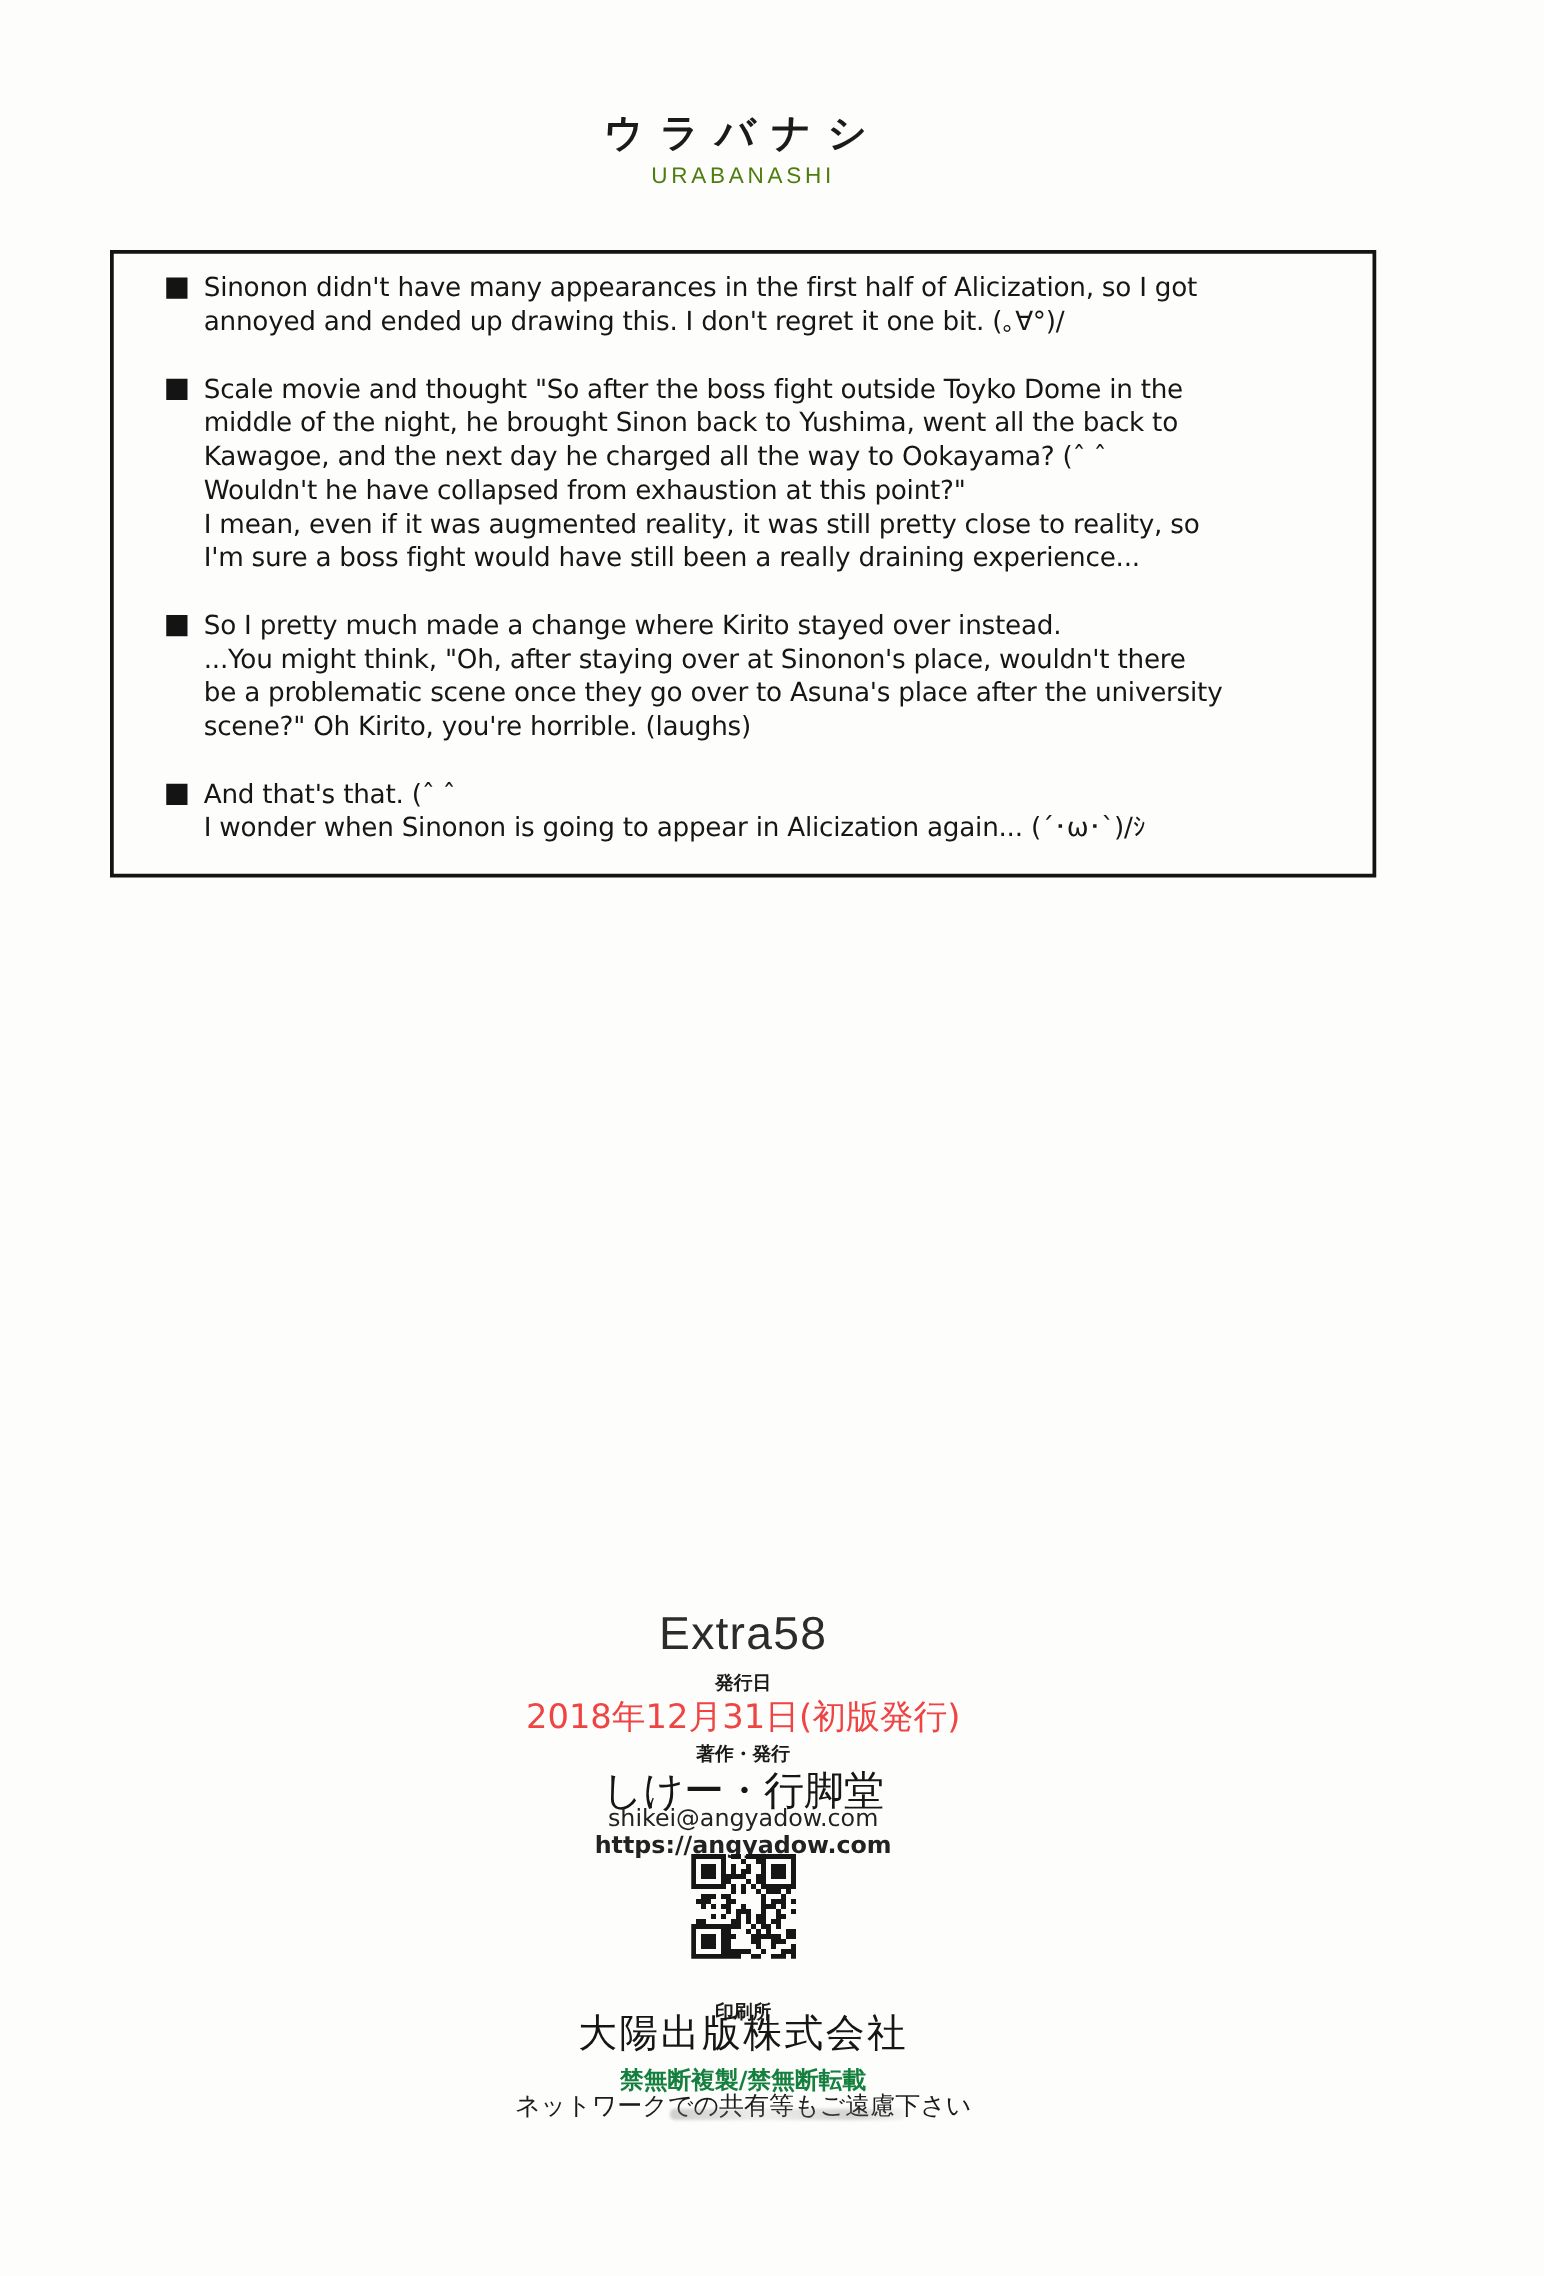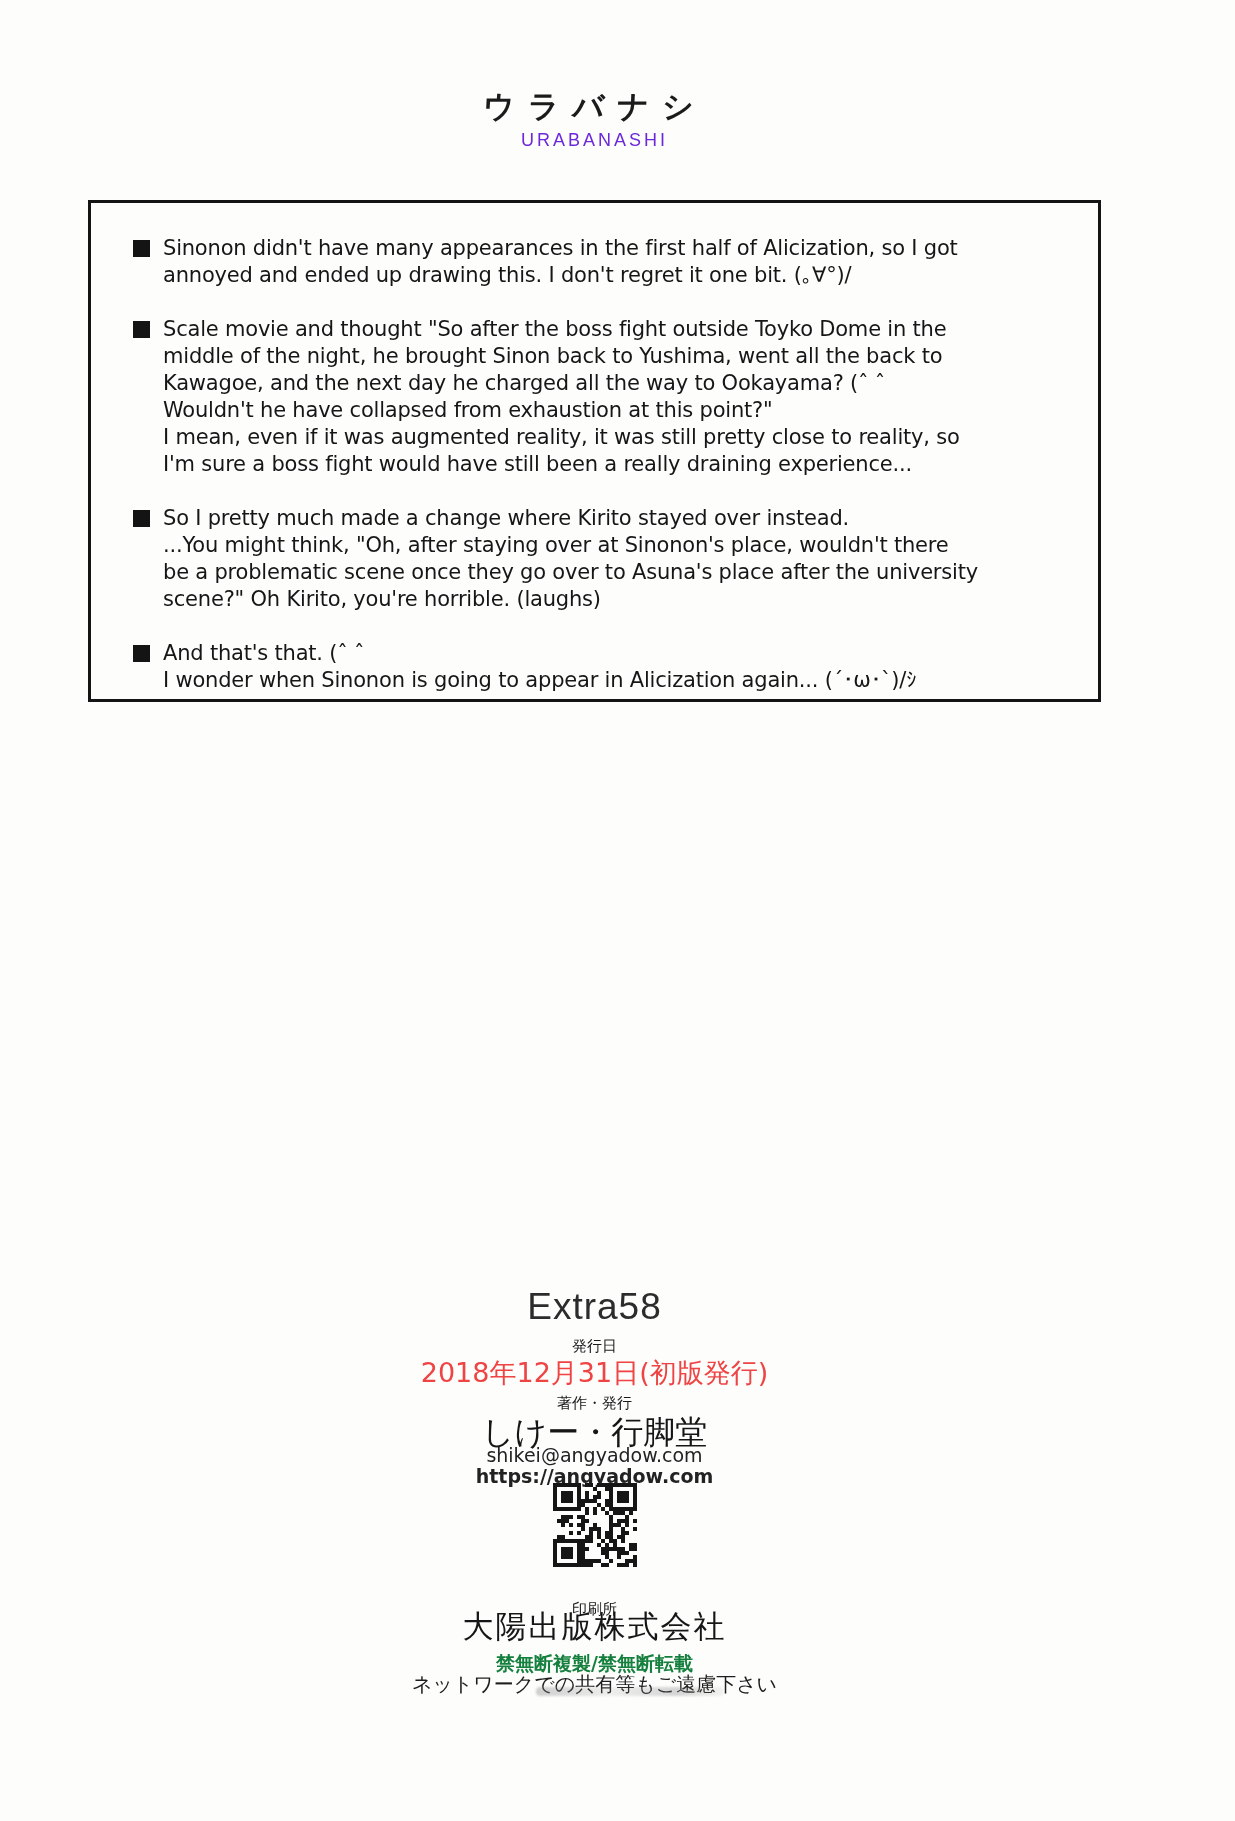--- a/index.html
+++ b/index.html
@@ -31,34 +31,34 @@
     letter-spacing:13px;
     font-weight:bold;
     color:#1b1b1b;
     transform:skewX(-3deg);
     display:inline-block;
   }
   .title-romaji{
     margin-top:2px;
     font-size:18px;
     letter-spacing:3px;
-    color:#6d28d9;
+    color:#4d7c0f;
     font-family:"Liberation Sans", sans-serif;
   }
 
   
   #afterword-box{
     position:absolute;
     left:88px;
     top:200px;
     width:1013px;
     height:502px;
     border:3px solid #141414;
     box-sizing:border-box;
-    padding:32px 28px 0 42px;
+    padding:14px 28px 0 42px;
   }
   .bullet-item{
     display:flex;
     align-items:flex-start;
     margin-bottom:27px;
   }
   .bullet-item:last-child{ margin-bottom:0; }
   .sq{
     flex:0 0 auto;
     width:17px;
@@ -77,21 +77,21 @@
   
   #extra-title{
     top:1286px;
     font-size:37px;
     color:#2c2c2c;
     letter-spacing:1px;
     font-family:"Liberation Sans", sans-serif;
   }
   .clabel{
     font-size:15px;
-    font-weight:400;
+    font-weight:700;
     color:#1a1a1a;
   }
   #row-issue-label{ top:1337px; }
   #row-issue-value{ top:1355px; font-size:27px; color:#ef4444; }
   #row-author-label{ top:1394px; }
   #row-author-value{ top:1411px; font-size:32px; color:#161616; }
   #row-email{ top:1444px; font-size:19px; color:#222; }
   #row-site{ top:1465px; font-size:19px; color:#222;font-weight:bold; }
   #row-qr{ top:1483px; }
   #row-qr svg{ display:inline-block; }

